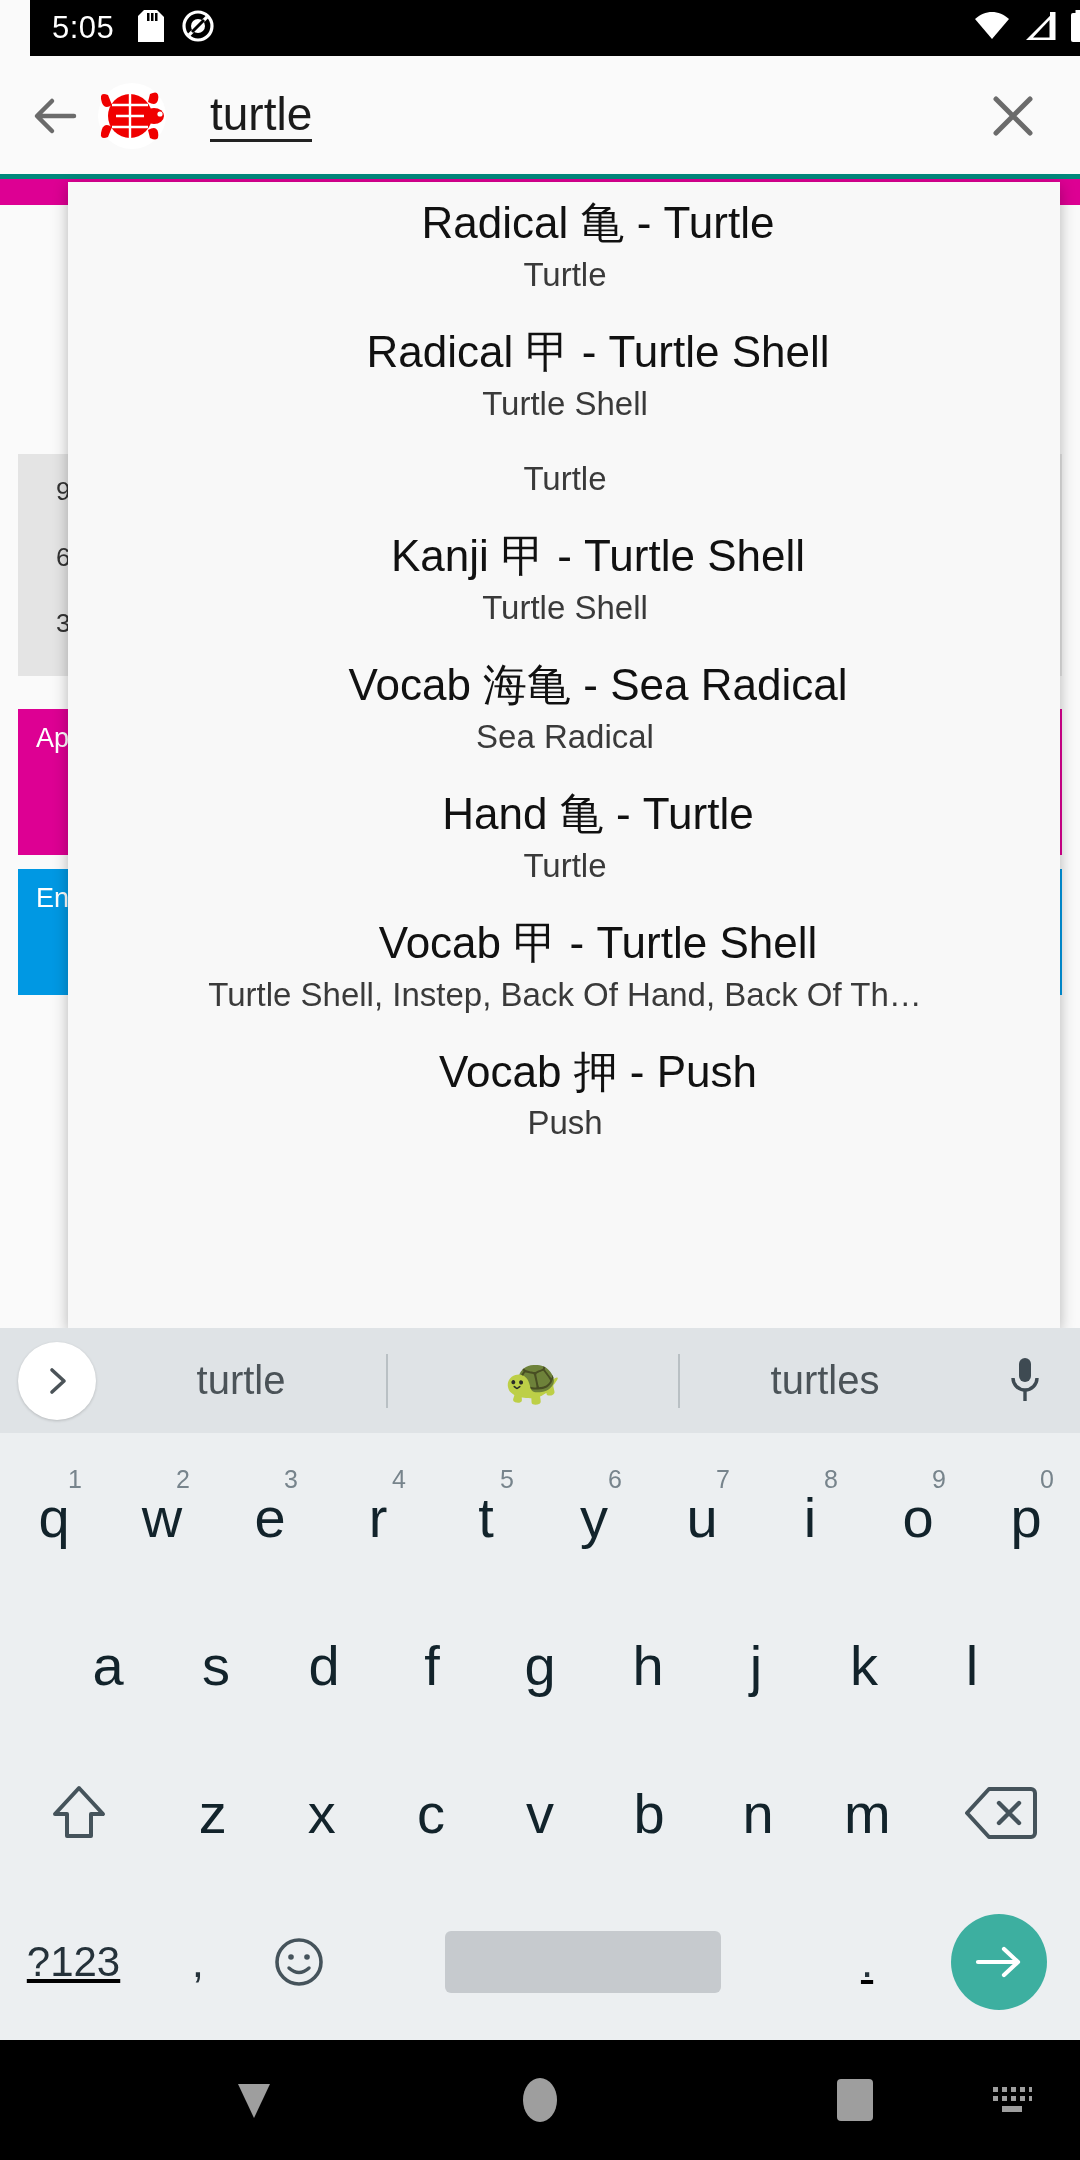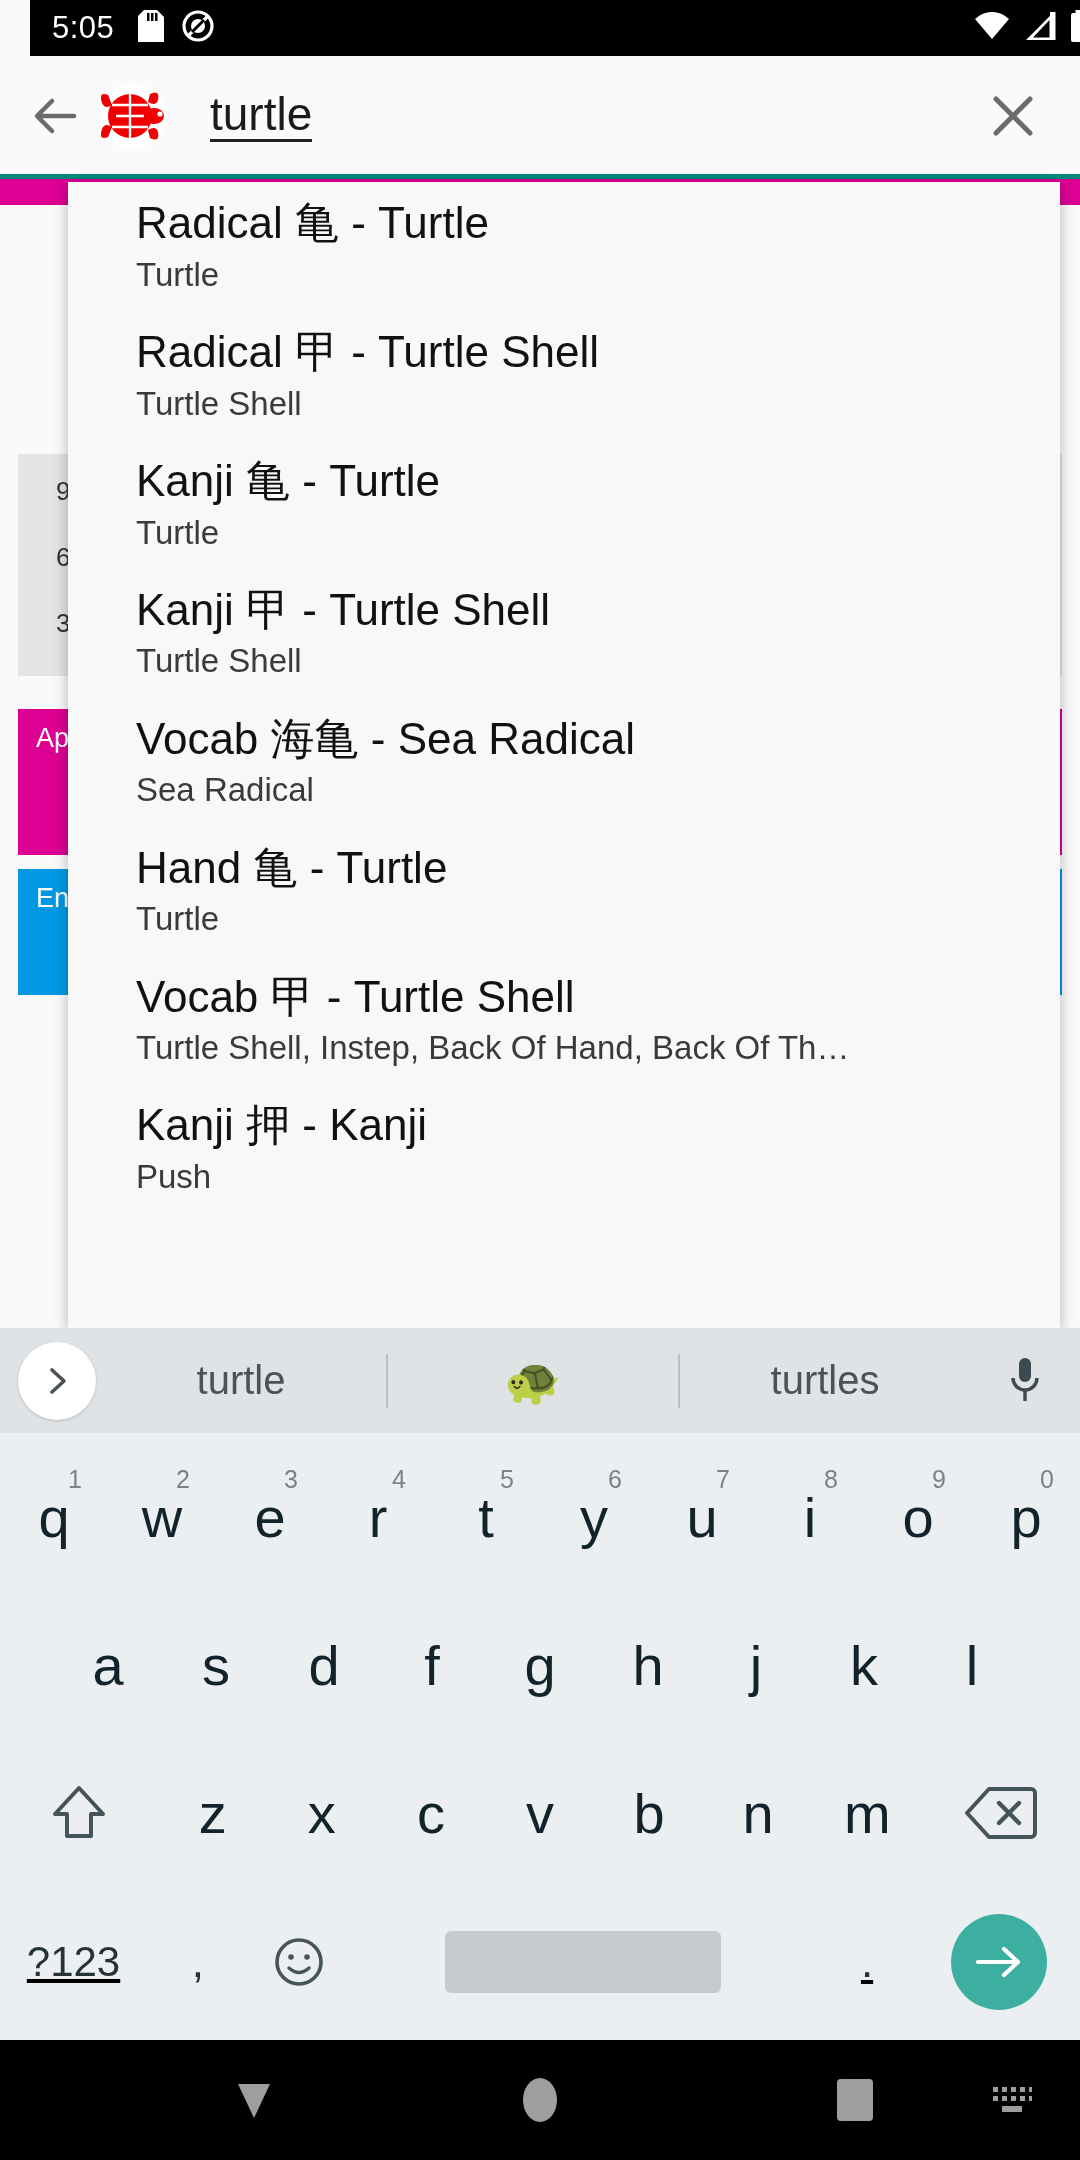--- a/index.html
+++ b/index.html
@@ -54,21 +54,21 @@
   .bg-bar.apprentice { top:530px; height:146px; background:#dd0093; }
   .bg-bar.enlightened { top:690px; height:126px; background:#0098e3; }
 
   
   .dropdown {
     position:absolute; top:182px; left:68px; width:992px; height:1146px;
     background:#f8f8f8;
     box-shadow:0 4px 14px rgba(0,0,0,.28);
     overflow:hidden;
   }
-  .sugg-item { padding:14px 0 16px 68px; }
+  .sugg-item { padding:14px 0 16px 68px;text-align:center; }
   .sugg-title {
     font-size:44px; color:#111; font-weight:400; line-height:1.22;
     white-space:nowrap;
   }
   .sugg-sub {
     font-size:33px; color:#3a3a3a; line-height:1.25; margin-top:4px;
     white-space:nowrap; overflow:hidden; text-overflow:ellipsis;
     max-width:858px;
   }
 
@@ -233,41 +233,40 @@
   <div class="dropdown">
     <div class="sugg-item">
       <div class="sugg-title">Radical 亀 - Turtle</div>
       <div class="sugg-sub">Turtle</div>
     </div>
     <div class="sugg-item">
       <div class="sugg-title">Radical 甲 - Turtle Shell</div>
       <div class="sugg-sub">Turtle Shell</div>
     </div>
     <div class="sugg-item">
-      <div class="sugg-title">Kanji 亀 - Turtle</div>
       <div class="sugg-sub">Turtle</div>
     </div>
     <div class="sugg-item">
       <div class="sugg-title">Kanji 甲 - Turtle Shell</div>
       <div class="sugg-sub">Turtle Shell</div>
     </div>
     <div class="sugg-item">
       <div class="sugg-title">Vocab 海亀 - Sea Radical</div>
       <div class="sugg-sub">Sea Radical</div>
     </div>
     <div class="sugg-item">
       <div class="sugg-title">Hand 亀 - Turtle</div>
       <div class="sugg-sub">Turtle</div>
     </div>
     <div class="sugg-item">
       <div class="sugg-title">Vocab 甲 - Turtle Shell</div>
       <div class="sugg-sub">Turtle Shell, Instep, Back Of Hand, Back Of Th…</div>
     </div>
     <div class="sugg-item">
-      <div class="sugg-title">Kanji 押 - Kanji</div>
+      <div class="sugg-title">Vocab 押 - Push</div>
       <div class="sugg-sub">Push</div>
     </div>
   </div>
 
   <div class="kb">
 
     <div class="kb-suggest">
       <div class="kb-expand">
         <svg width="40" height="40" viewBox="0 0 40 40">
             <path d="M15 9 L27 20 L15 31" fill="none" stroke="#4b5358" stroke-width="3.6" stroke-linecap="round" stroke-linejoin="round"></path>

